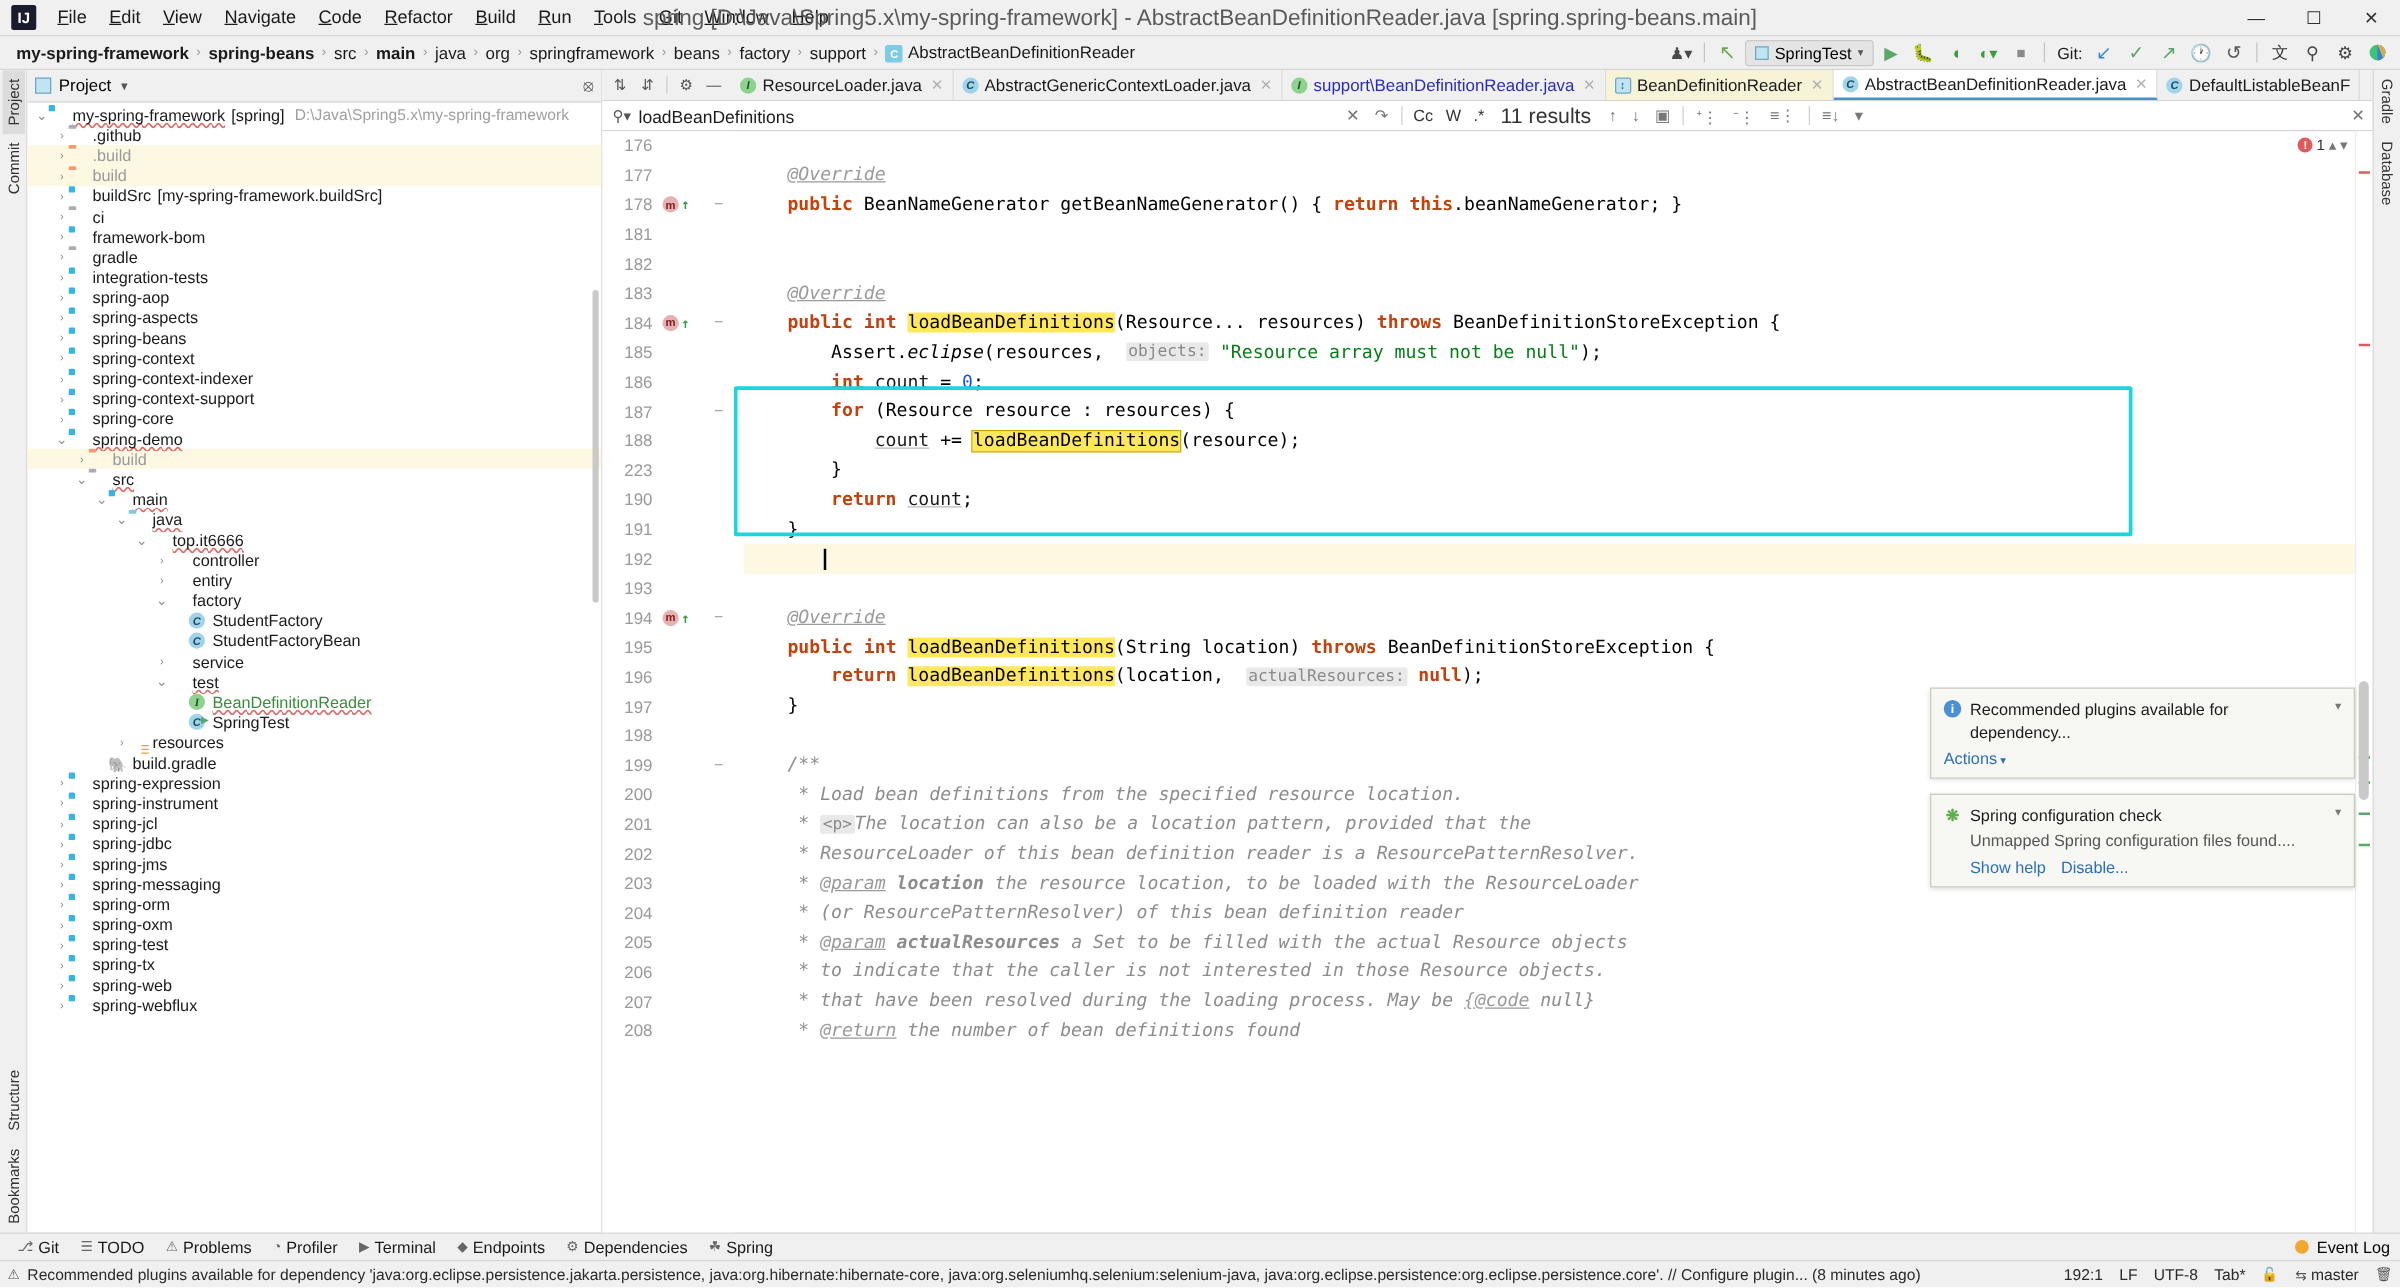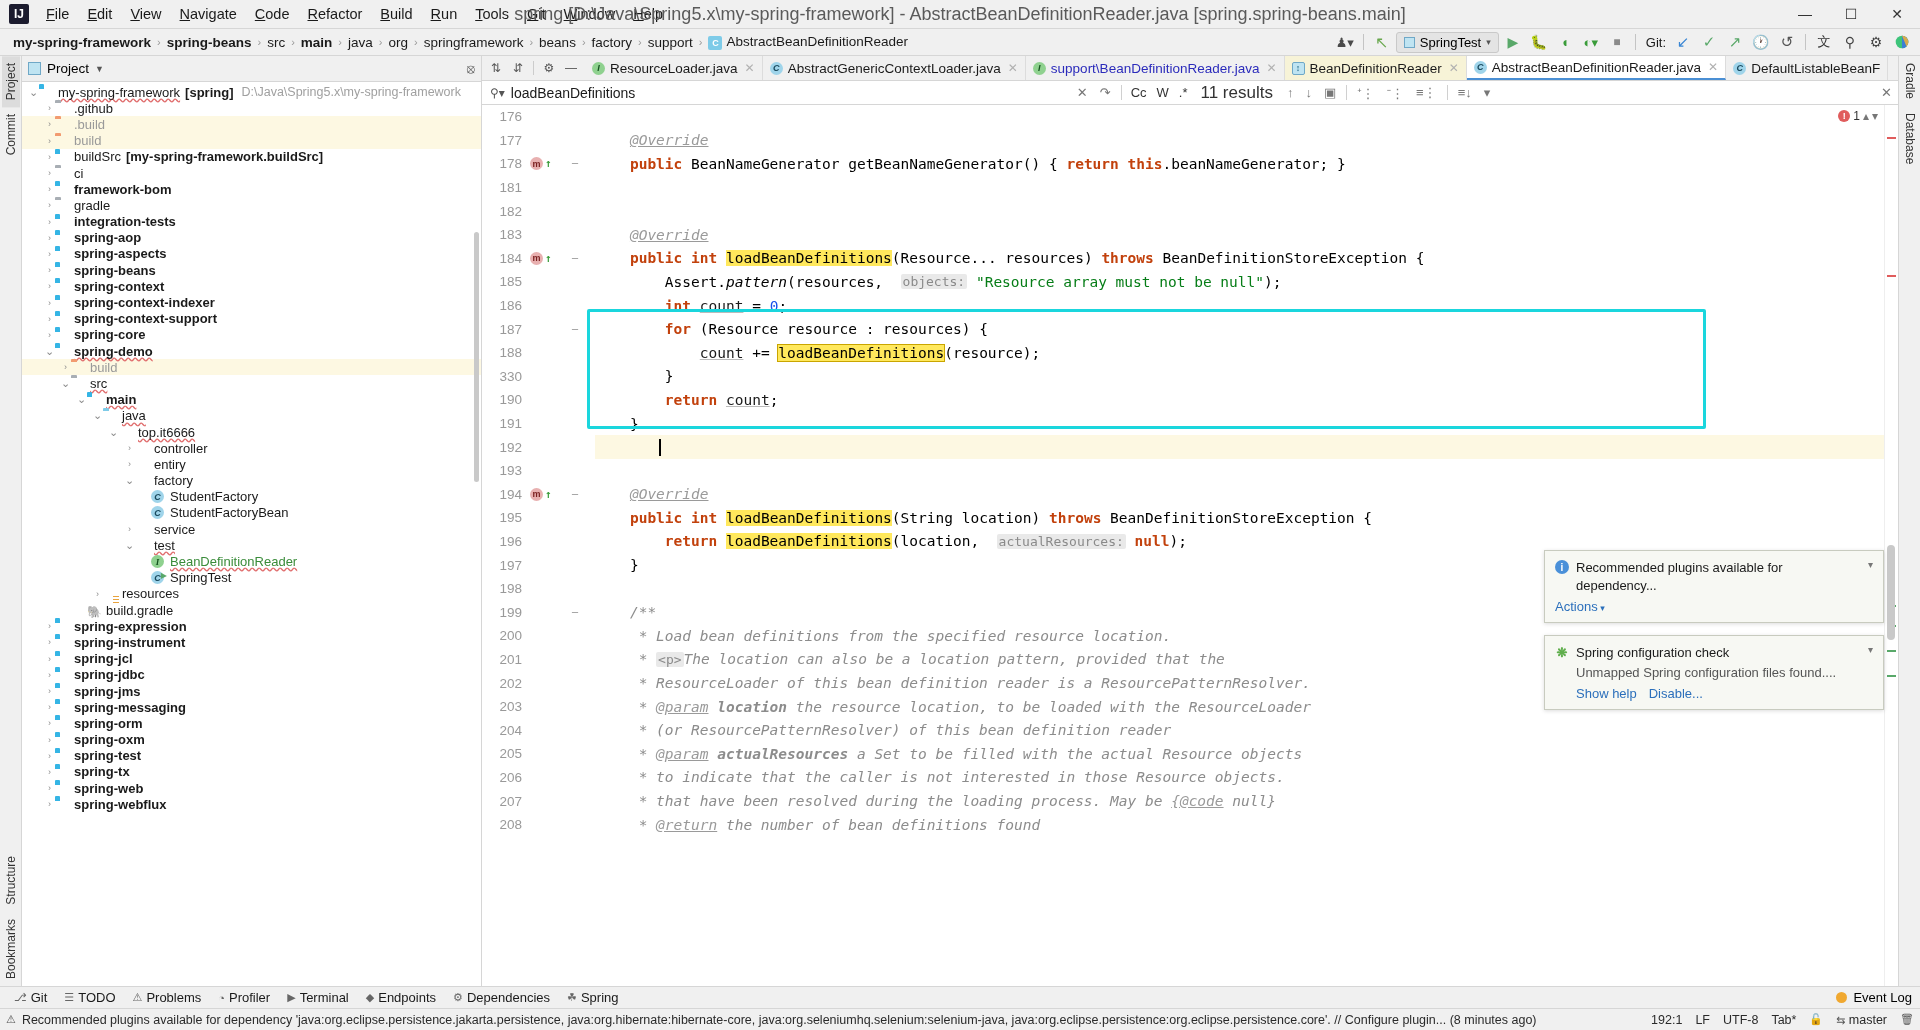--- a/index.html
+++ b/index.html
@@ -86,21 +86,21 @@
      background:#fff;border-radius:50%;}
   .res-ic{background:#a8aeb4;width:12px;height:11px;border-radius:1px;}
   .res-ic:after{content:"";position:absolute;right:-1px;bottom:0px;width:6px;height:1.5px;
      background:#e8a33d;box-shadow:0 -3px 0 #e8a33d, 0 3px 0 #e8a33d;}
   .cls{width:13px;height:13px;border-radius:50%;background:#9fd4ea;color:#1a4a5e;
      font-size:9px;font-weight:bold;display:flex;align-items:center;
      justify-content:center;font-style:italic;}
   .cls.iface{background:#8fd18f;color:#14521e;font-family:"Liberation Serif",serif;}
   .gradle-ic{color:#9a9a9a;font-size:12px;}
   .lbl{color:#1a1a1a;}
-  .lbl.bold{font-weight:bold;}
+  .lbl.bold{font-weight:normal;}
   .lbl.green{color:#3a8c3a;}
   .lbl.gray{color:#9a9a9a;font-weight:normal;}
   .path{color:#a0a0a0;font-size:12.5px;margin-left:8px;font-weight:normal;}
   .wavy{text-decoration:underline wavy #e06c6c;text-decoration-skip-ink:none;}
   .sb-v{position:absolute;right:2px;top:150px;width:5px;height:250px;
      background:#c9c9c9;border-radius:3px;}
 
   
   .editor{flex:1;display:flex;flex-direction:column;min-width:0;background:#fff;}
   .tabs{height:25px;background:#f0f0f0;display:flex;align-items:stretch;
@@ -669,21 +669,21 @@
               <span class="gnum">187</span>
               <span class="gicons">
                 <span class="g-fold">─</span>
               </span>
             </div>
             <div class="gline">
               <span class="gnum">188</span>
               <span class="gicons"></span>
             </div>
             <div class="gline">
-              <span class="gnum">330</span>
+              <span class="gnum">223</span>
               <span class="gicons"></span>
             </div>
             <div class="gline">
               <span class="gnum">190</span>
               <span class="gicons"></span>
             </div>
             <div class="gline">
               <span class="gnum">191</span>
               <span class="gicons"></span>
             </div>
@@ -764,21 +764,21 @@
           </div>
         <div class="code" id="codeRoot">
           <div class="hi-box" style="left:0px;top:204px;right:192px;height:120px"></div>
         <div class="cline"></div>
             <div class="cline"><span>    </span><span class="cmtag">@Override</span></div>
             <div class="cline"><span>    </span><span class="kw">public</span><span> BeanNameGenerator getBeanNameGenerator() { </span><span class="kw">return</span><span> </span><span class="kw">this</span><span>.beanNameGenerator; }</span></div>
             <div class="cline"></div>
             <div class="cline"></div>
             <div class="cline"><span>    </span><span class="cmtag">@Override</span></div>
             <div class="cline"><span>    </span><span class="kw">public</span><span> </span><span class="kw">int</span><span> </span><span class="mark">loadBeanDefinitions</span><span>(Resource... resources) </span><span class="kw">throws</span><span> BeanDefinitionStoreException {</span></div>
-            <div class="cline"><span>        Assert.</span><span style="font-style: italic;">pattern</span><span>(resources,  </span><span class="hint">objects:</span><span> </span><span class="str">"Resource array must not be null"</span><span>);</span></div>
+            <div class="cline"><span>        Assert.</span><span style="font-style: italic;">eclipse</span><span>(resources,  </span><span class="hint">objects:</span><span> </span><span class="str">"Resource array must not be null"</span><span>);</span></div>
             <div class="cline"><span>        </span><span class="kw">int</span><span> </span><span class="fld">count</span><span> = </span><span class="num">0</span><span>;</span></div>
             <div class="cline"><span>        </span><span class="kw">for</span><span> (Resource resource : resources) {</span></div>
             <div class="cline"><span>            </span><span class="fld">count</span><span> += </span><span class="mark-cur">loadBeanDefinitions</span><span>(resource);</span></div>
             <div class="cline"><span>        }</span></div>
             <div class="cline"><span>        </span><span class="kw">return</span><span> </span><span class="fld">count</span><span>;</span></div>
             <div class="cline"><span>    }</span></div>
             <div class="cline hl-row"><span class="caret-bar" style="margin-left: 64px;"></span></div>
             <div class="cline"></div>
             <div class="cline"><span>    </span><span class="cmtag">@Override</span></div>
             <div class="cline"><span>    </span><span class="kw">public</span><span> </span><span class="kw">int</span><span> </span><span class="mark">loadBeanDefinitions</span><span>(String location) </span><span class="kw">throws</span><span> BeanDefinitionStoreException {</span></div>

